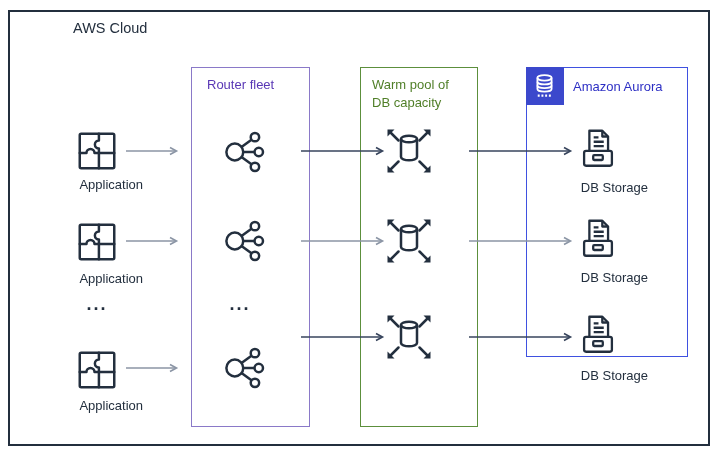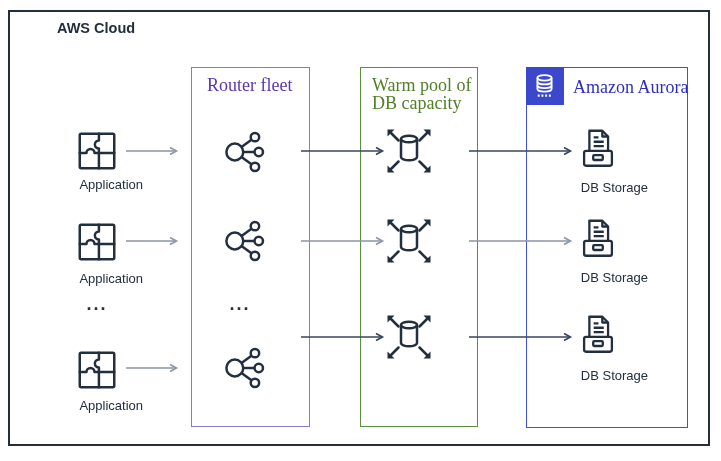--- a/index.html
+++ b/index.html
@@ -10,28 +10,28 @@
   .cloud-box{
     position:absolute;left:8px;top:10px;width:702px;height:436px;
     border:2px solid var(--outline);box-sizing:border-box;background:#fff;
   }
   .aws-badge{
     position:absolute;left:8px;top:10px;width:38px;height:38px;
     background:var(--outline);display:flex;align-items:center;justify-content:center;
     color:#fff;z-index:3;
   }
   .cloud-title{
-    position:absolute;left:57px;top:20px;font-size:14.5px;font-weight:bold;
+    position:absolute;left:73px;top:20px;font-size:14.5px;font-weight:normal;
     color:var(--ink);
   }
   .group{position:absolute;box-sizing:border-box;background:#fff;}
   .group.router{left:181px;top:55px;width:119px;height:360px;border:1.5px solid var(--purple_border);}
   .group.warm{left:350px;top:55px;width:118px;height:360px;border:1.5px solid var(--green_border);}
-  .group.aurora{left:516px;top:55px;width:162px;height:361px;border:1.5px solid var(--blue_border);}
-  .group-label{position:absolute;font-size:18px;line-height:18px;white-space:nowrap;font-family:Liberation Serif, serif;}
+  .group.aurora{left:516px;top:55px;width:162px;height:290px;border:1.5px solid var(--blue_border);}
+  .group-label{position:absolute;font-size:13px;line-height:18px;white-space:nowrap;}
   .group.router .group-label{left:15px;top:8px;color:var(--purple_text);}
   .group.warm .group-label{left:11px;top:8px;color:var(--green_text);}
   .group.aurora .group-label{left:46px;top:10px;color:var(--blue_text);}
   .aurora-badge{
     position:absolute;left:-1.5px;top:-1.5px;width:38px;height:38px;
     background:var(--blue_badge);display:flex;align-items:center;justify-content:center;
     color:#fff;
   }
   .node{position:absolute;color:var(--ink);}
   .node svg{display:block;}

